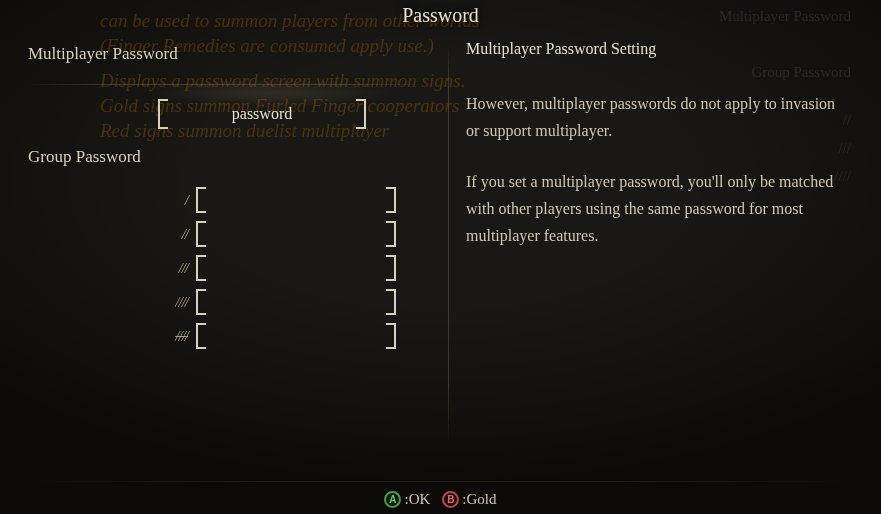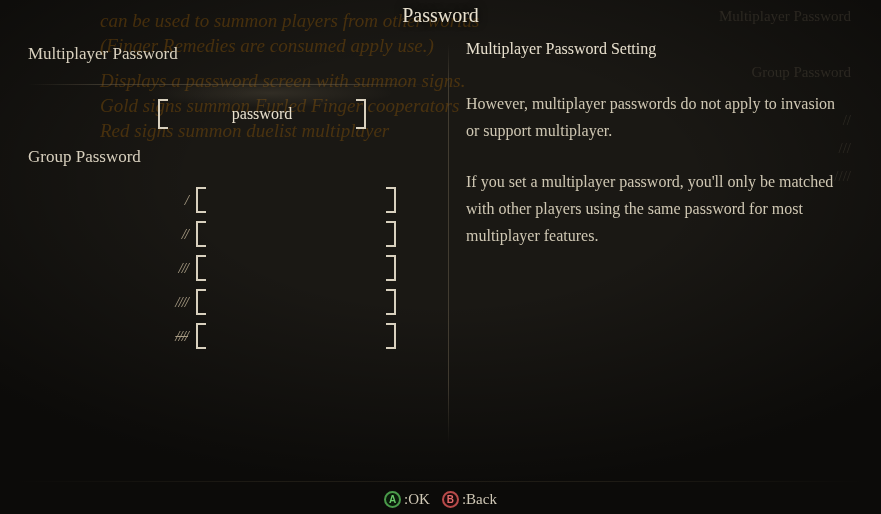--- a/index.html
+++ b/index.html
@@ -288,15 +288,15 @@
 </div>
 
 <div class="footer-line"></div>
 <div class="footer">
   <span class="btn-prompt">
     <span class="btn-circle btn-a">A</span>
     <span>:OK</span>
   </span>
   <span class="btn-prompt">
     <span class="btn-circle btn-b">B</span>
-    <span>:Back</span>
+    <span>:Gold</span>
   </span>
 </div>
 
 </body></html>

